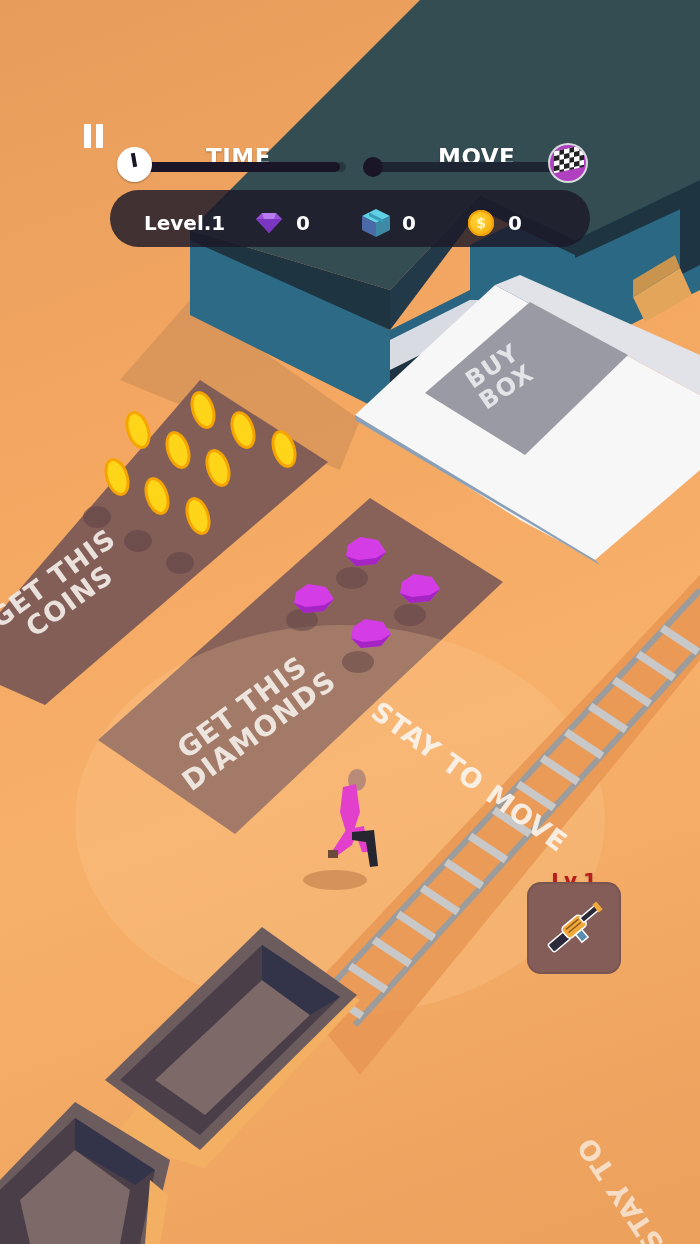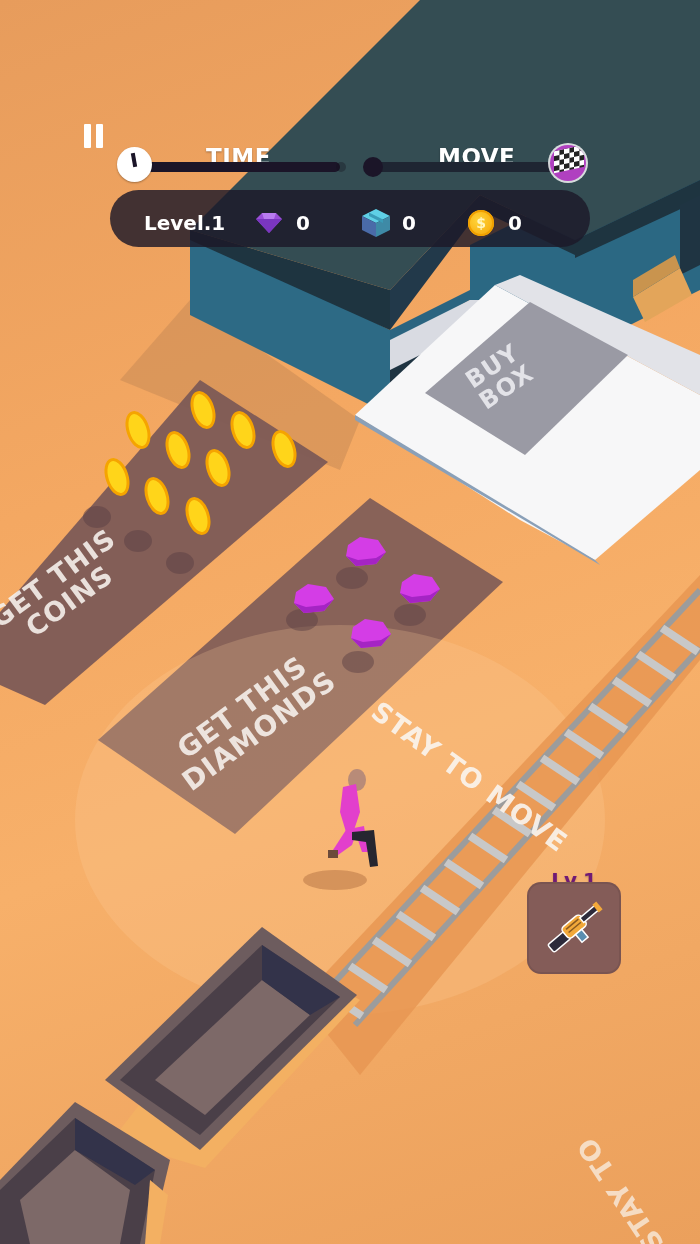--- a/index.html
+++ b/index.html
@@ -32,21 +32,21 @@
   .gem-ico { width: 30px; height: 22px; margin-right: 12px; position: relative; }
   .box-ico { width: 32px; height: 32px; margin-right: 10px; position: relative; }
   .coin-ico { width: 26px; height: 26px; border-radius: 50%; background: radial-gradient(circle at 40% 40%, #ffd53a, #f5a000);
     box-shadow: inset 0 0 0 2px #f0a000; margin-right: 14px; color: #fff6c0; font-size: 14px; display: flex; align-items: center; justify-content: center; font-weight: bold; }
 
   
   .ground-text { position: absolute; color: rgba(245,240,235,0.9); font-weight: bold; letter-spacing: 1px; white-space: nowrap; text-align: center; line-height: 1.05; }
 
   .weapon-card { position: absolute; left: 527px; top: 882px; width: 94px; height: 92px; border-radius: 14px;
     background: #845c58; box-shadow: inset 0 0 0 2px rgba(0,0,0,0.08); cursor: pointer; }
-  .weapon-lv { position: absolute; left: 527px; top: 868px; width: 94px; text-align: center; color: #701a75; font-weight: bold; font-size: 20px;
+  .weapon-lv { position: absolute; left: 527px; top: 868px; width: 94px; text-align: center; color: #b91c1c; font-weight: bold; font-size: 20px;
     text-shadow: 0 1px 2px rgba(0,0,0,0.25); }
 </style>
 </head>
 <body>
 
 <div class="scene">
   <svg width="700" height="1244" viewBox="0 0 700 1244">
 
     <polygon points="120,380 190,300 360,420 340,470" fill="#c98a55" opacity="0.55"></polygon>
 

